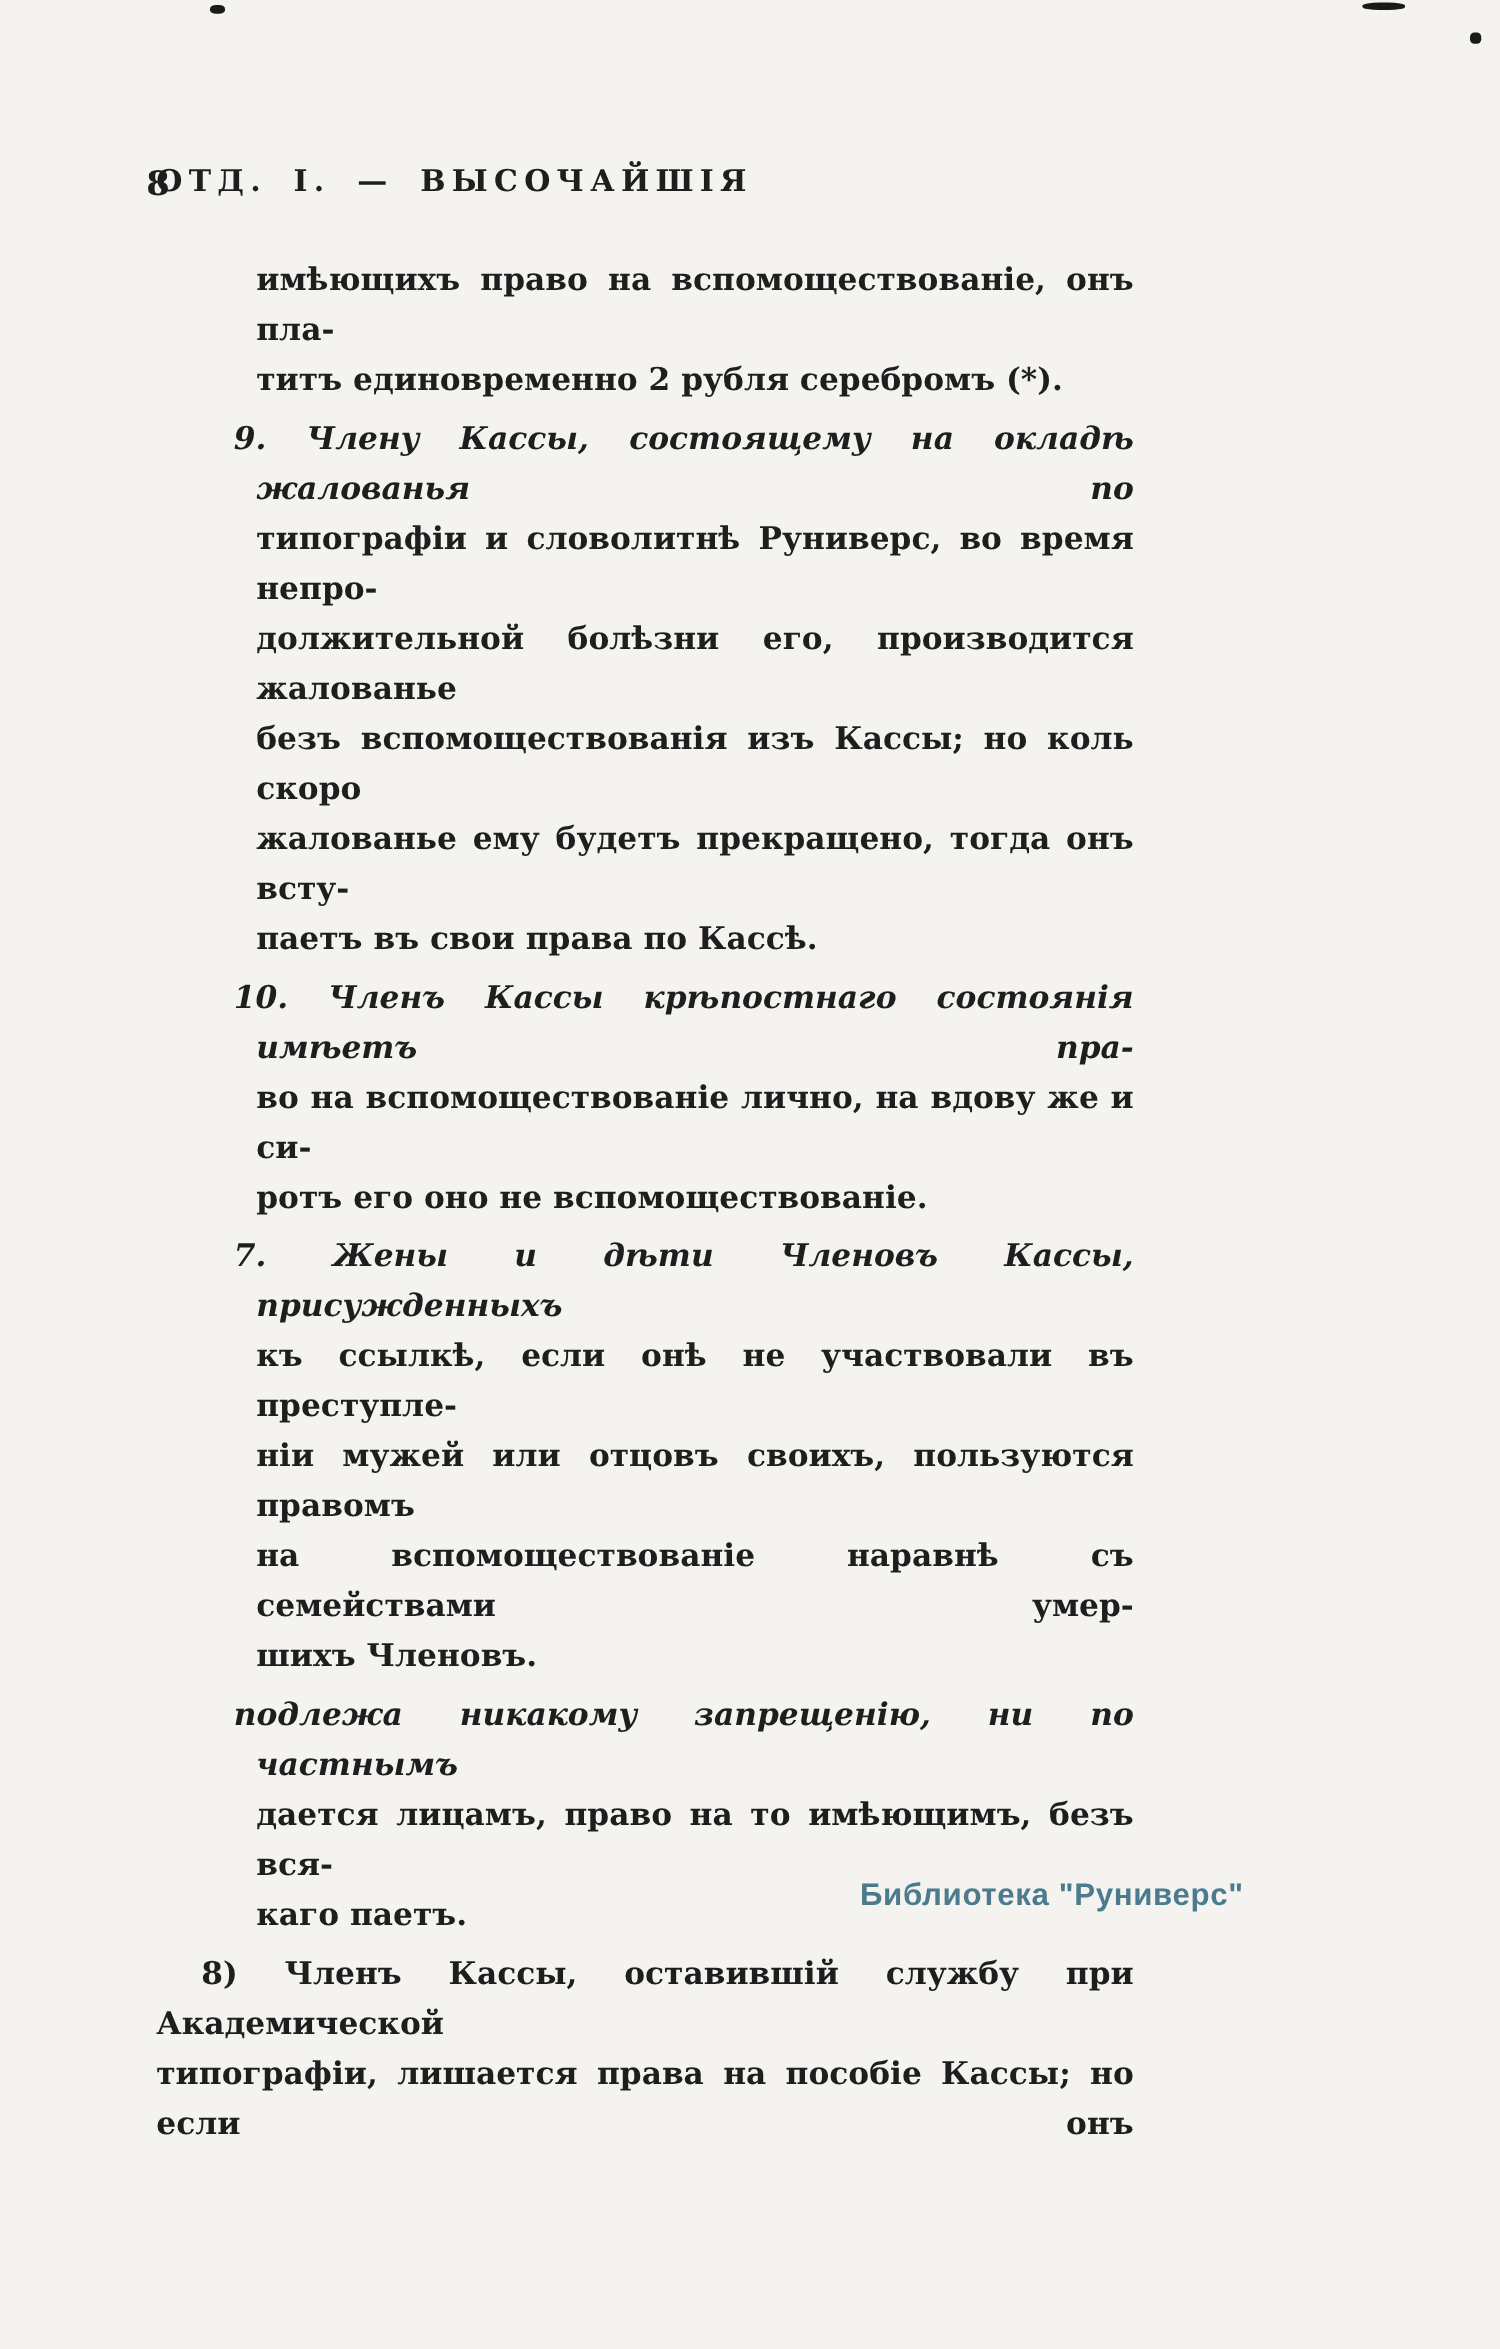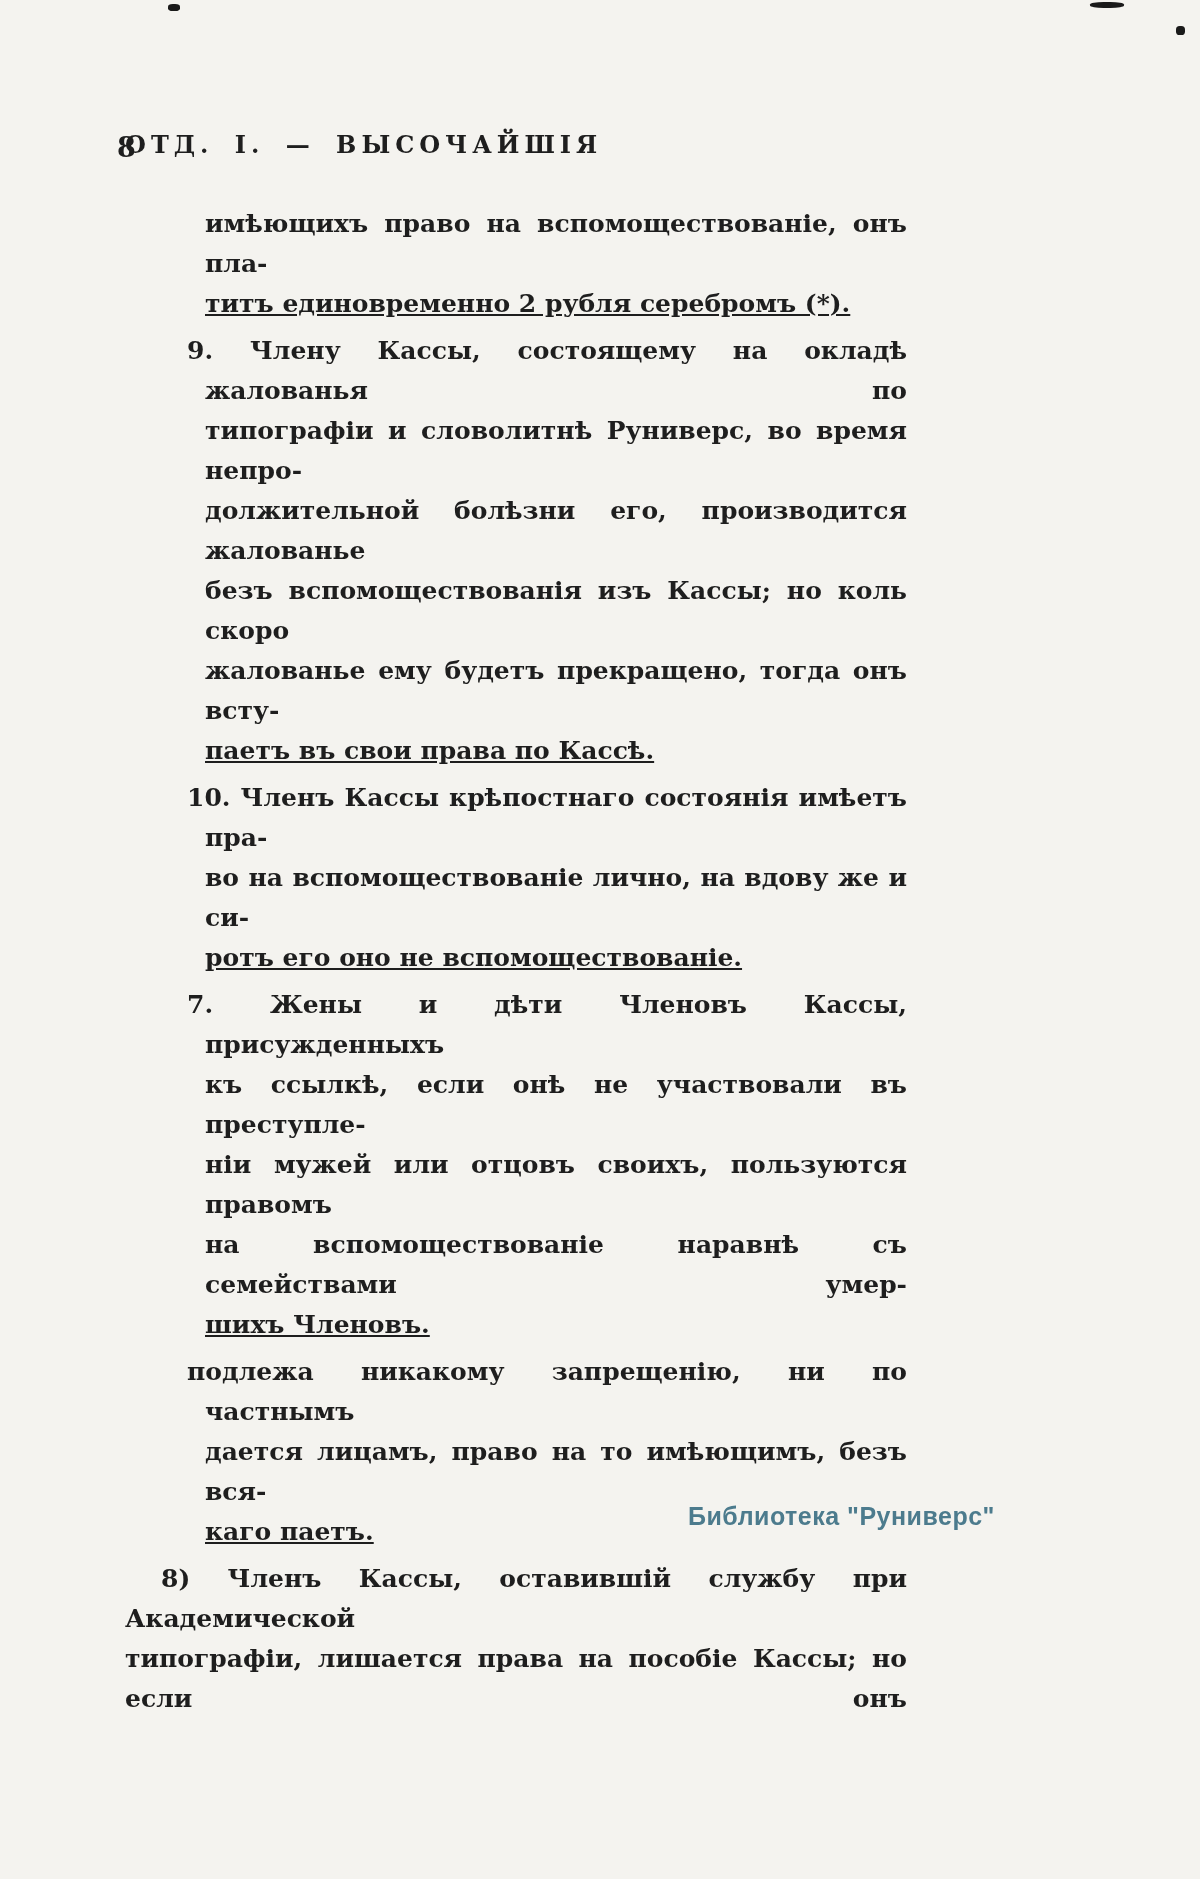--- a/index.html
+++ b/index.html
@@ -21,25 +21,25 @@
   .pagenum { position: absolute; left: -8px; top: 2px; font-size: 27px; }
   .running-title {
     display: block;
     font-size: 24px;
     letter-spacing: 5px;
     word-spacing: 8px;
   }
 
   .para { font-size: 25px; line-height: 40px; margin-bottom: 7px; }
   .line { text-align: justify; text-align-last: justify; }
-  .line.last { text-align-last: left; text-decoration: underline; }
+  .line.last { text-align-last: left; }
 
   .p-cont { margin-left: 80px; }
   .p-num  { margin-left: 62px; padding-left: 18px; }
-  .p-num .line:first-child { text-indent: -18px; }
+  .p-num .line:first-child { text-indent: -18px; font-style: italic; }
   .p-full .line:first-child { text-indent: 36px; }
 
   .watermark {
     position: absolute;
     left: 688px;
     top: 1502px;
     font-family: "Liberation Sans", sans-serif;
     font-weight: 700;
     font-size: 25px;
     color: #4c7b8d;

